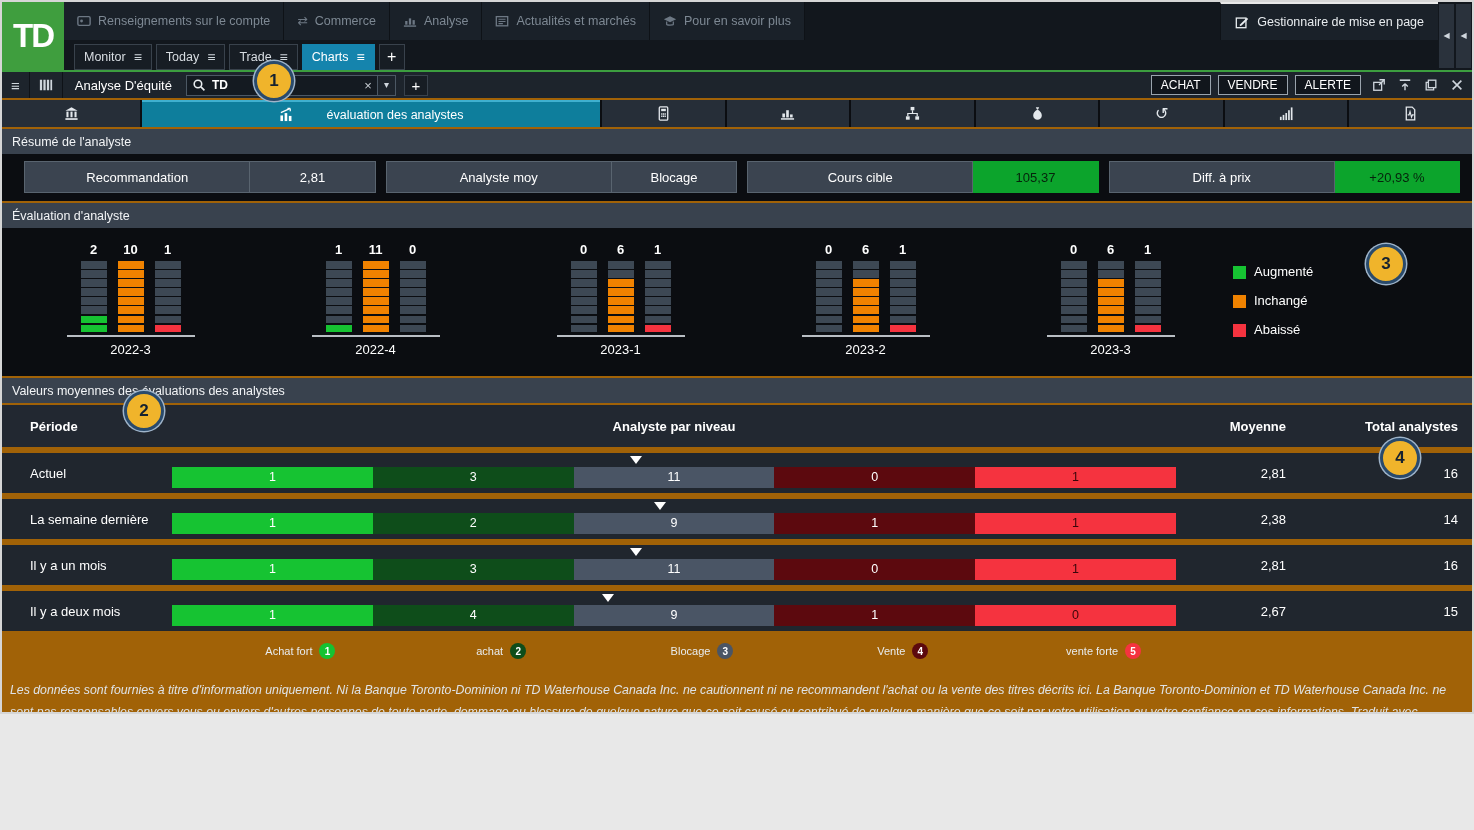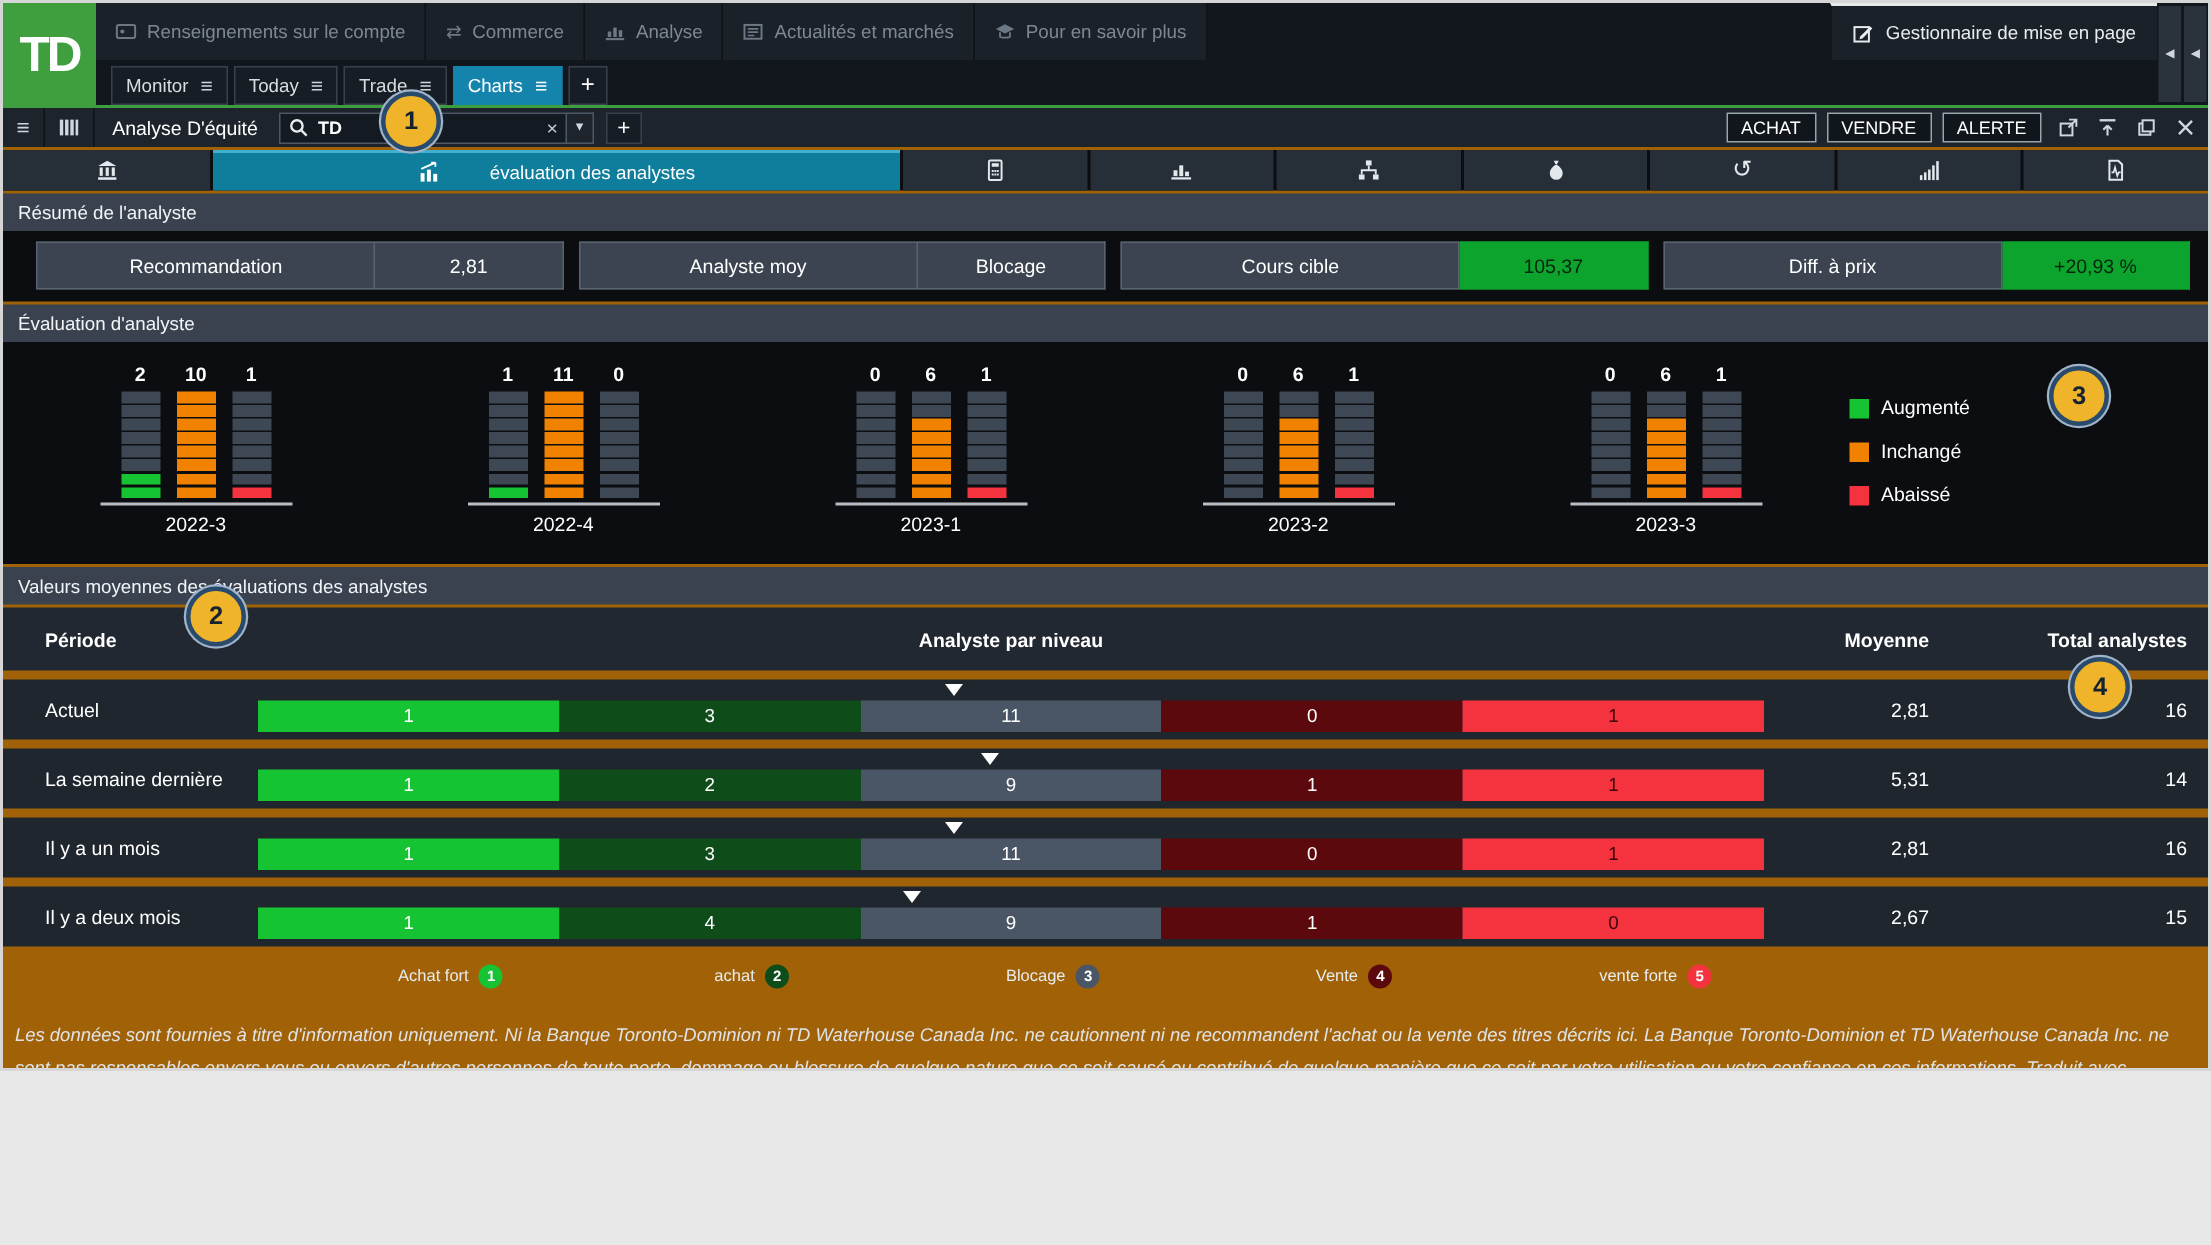--- a/index.html
+++ b/index.html
@@ -636,21 +636,21 @@
         <div class="tbarwrap">
           <div class="tbar">
             <div class="tseg" style="background: rgb(22, 195, 50);">1</div>
             <div class="tseg" style="background: rgb(14, 77, 26);">2</div>
             <div class="tseg" style="background: rgb(74, 85, 101);">9</div>
             <div class="tseg" style="background: rgb(92, 9, 14);">1</div>
             <div class="tseg darktext" style="background: rgb(245, 51, 63);">1</div>
           </div>
           <div class="tmarker" style="left: 48.6%;"></div>
         </div>
-        <div class="tavg">5,31</div>
+        <div class="tavg">2,38</div>
         <div class="ttotal">14</div>
       </div>
       <div class="trow">
         <div class="tperiod">Il y a un mois</div>
         <div class="tbarwrap">
           <div class="tbar">
             <div class="tseg" style="background: rgb(22, 195, 50);">1</div>
             <div class="tseg" style="background: rgb(14, 77, 26);">3</div>
             <div class="tseg" style="background: rgb(74, 85, 101);">11</div>
             <div class="tseg" style="background: rgb(92, 9, 14);">0</div>

